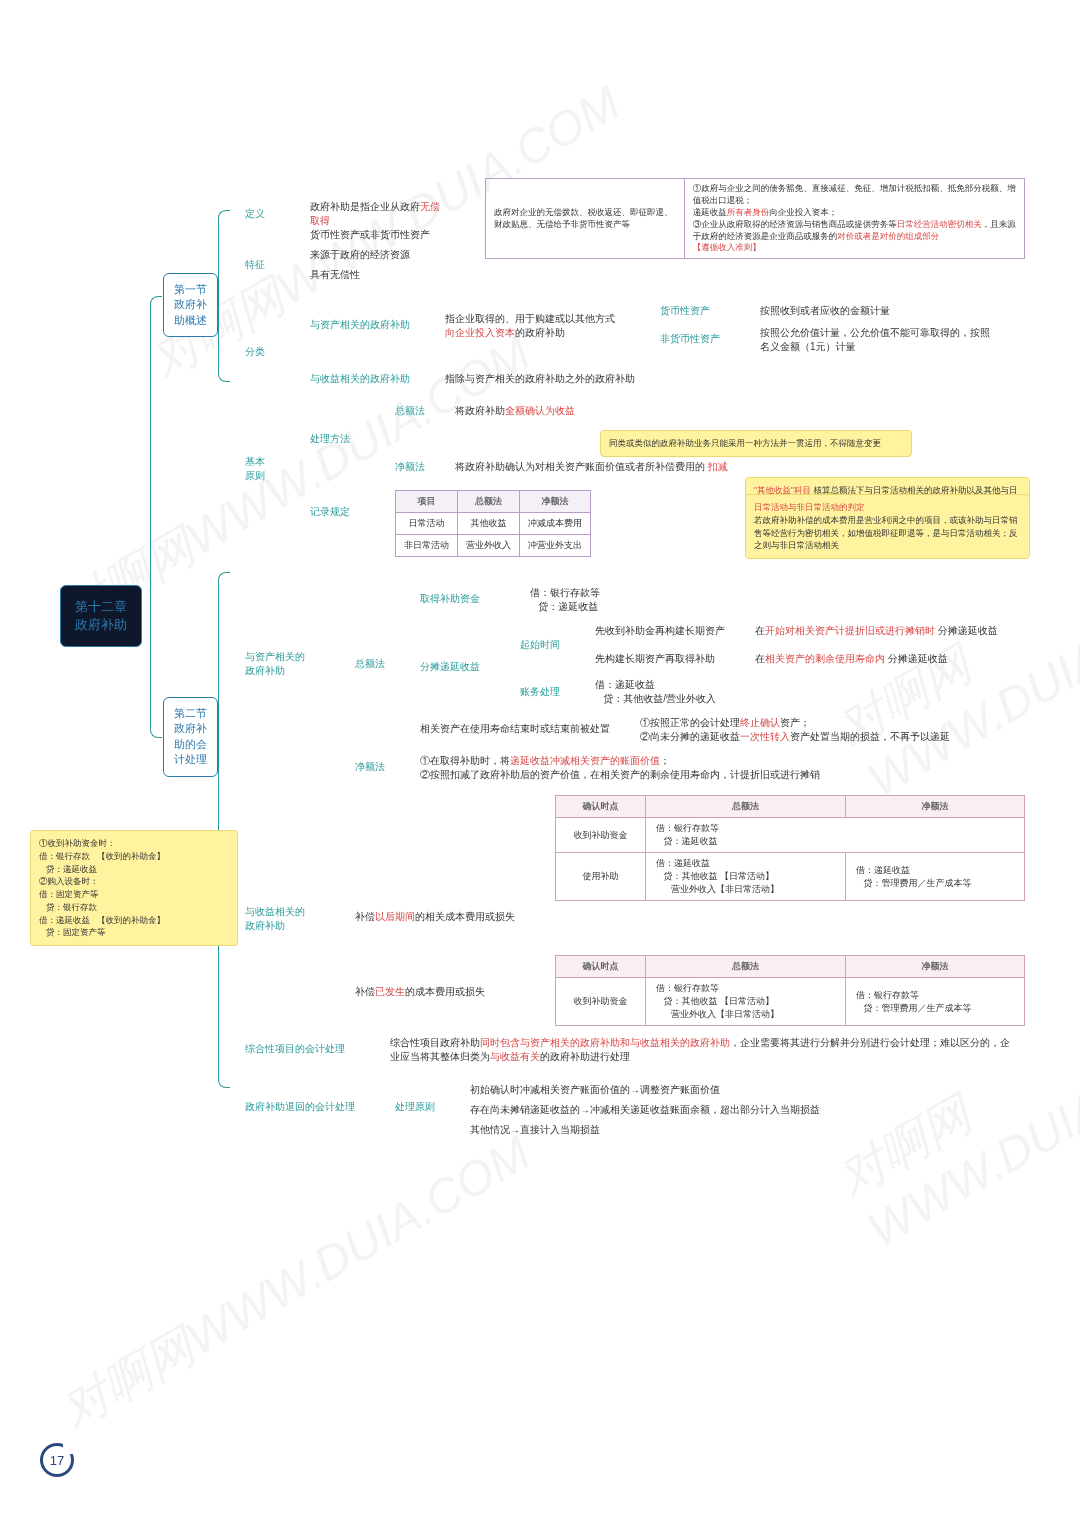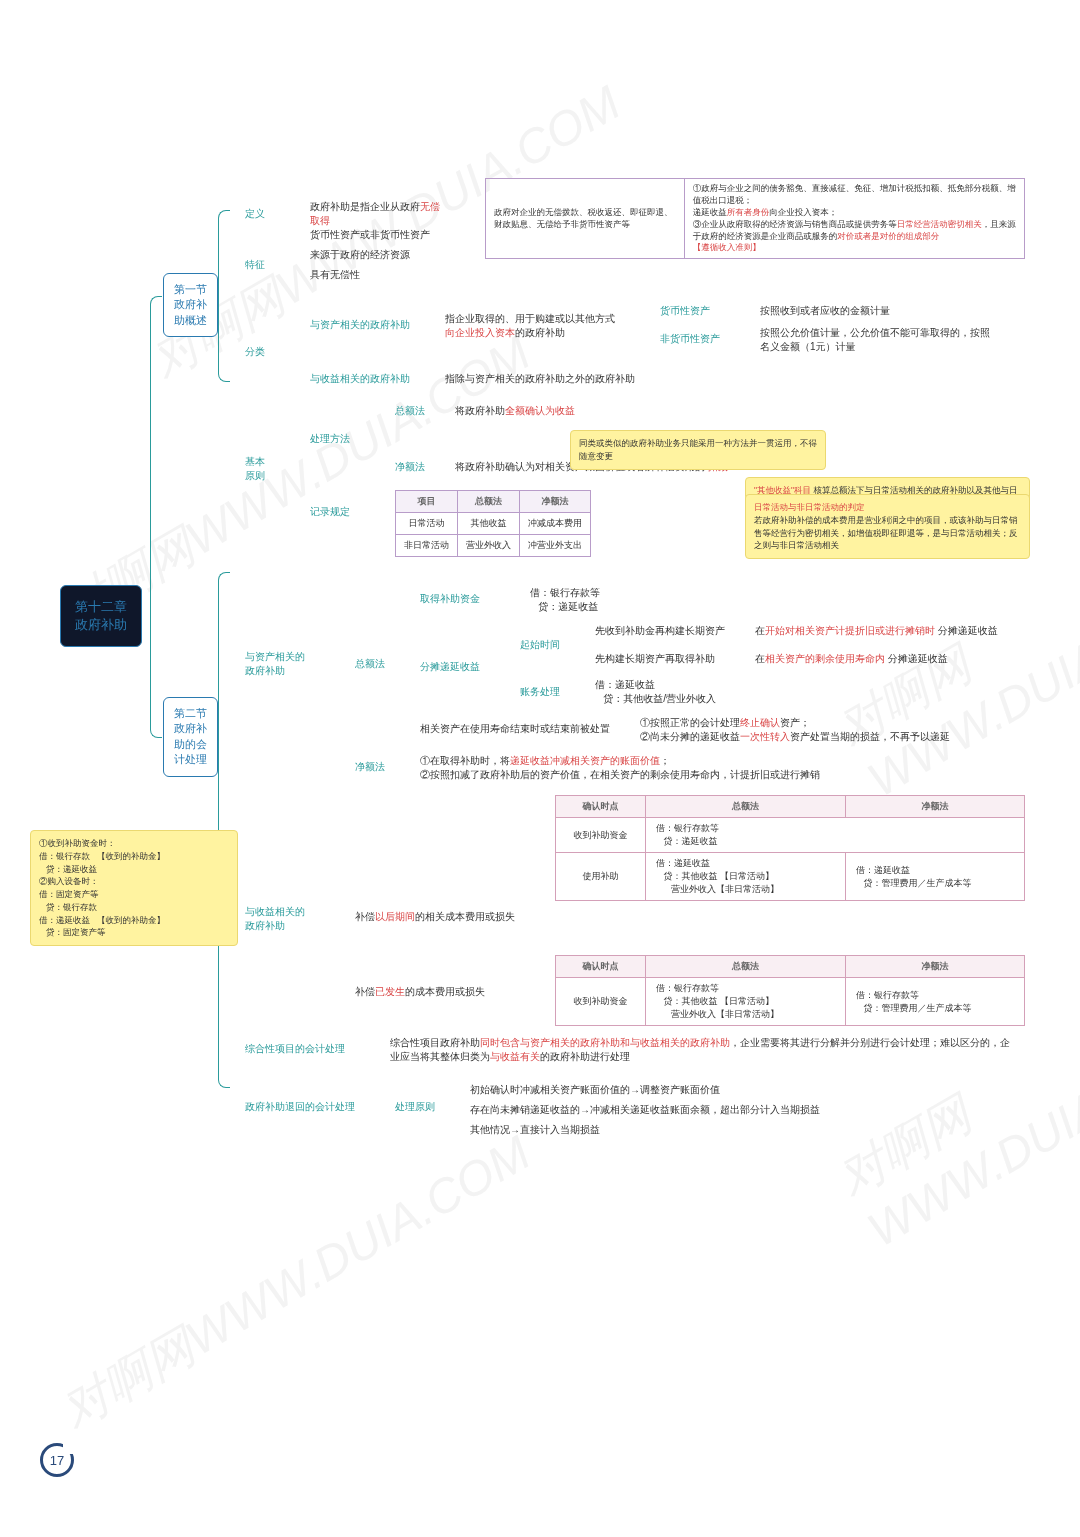--- a/index.html
+++ b/index.html
@@ -73,21 +73,21 @@
 <td style="text-align:left;font-size:8.5px;line-height:1.4"><span>①政府与企业之间的债务豁免、直接减征、免征、增加计税抵扣额、抵免部分税额、增值税出口退税；</span><br><span>递延收益</span><span class="red">所有者身份</span><span>向企业投入资本；</span><br><span>③企业从政府取得的经济资源与销售商品或提供劳务等</span><span class="red">日常经营活动密切相关</span><span>，且来源于政府的经济资源是企业商品或服务的</span><span class="red">对价或者是对价的组成部分</span><br><span class="red">【遵循收入准则】</span></td>
       </tr>
 </tbody>
   </table>
 
 <div class="lbl" style="left:245px;top:455px;white-space:pre-line;line-height:1.4">基本
 原则</div>
 <div class="lbl" style="left:310px;top:432px">处理方法</div>
 <div class="lbl" style="left:395px;top:404px">总额法</div>
 <div class="txt" style="left:455px;top:404px"><span>将政府补助</span><span class="red">全额确认为收益</span></div>
-<div class="yellow-box" style="left:570px;top:430px;width:256px">同类或类似的政府补助业务只能采用一种方法并一贯运用，不得随意变更</div>
+<div class="yellow-box" style="left:600px;top:430px;width:312px">同类或类似的政府补助业务只能采用一种方法并一贯运用，不得随意变更</div>
 <div class="lbl" style="left:395px;top:460px">净额法</div>
 <div class="txt" style="left:455px;top:460px"><span>将政府补助确认为对相关资产账面价值或者所补偿费用的</span> <span class="red">扣减</span></div>
 
 <div class="lbl" style="left:310px;top:505px">记录规定</div>
 <table class="tbl" style="left:395px;top:490px">
 <tbody>
       <tr>
         <th>项目</th>
         <th>总额法</th>
         <th>净额法</th>

